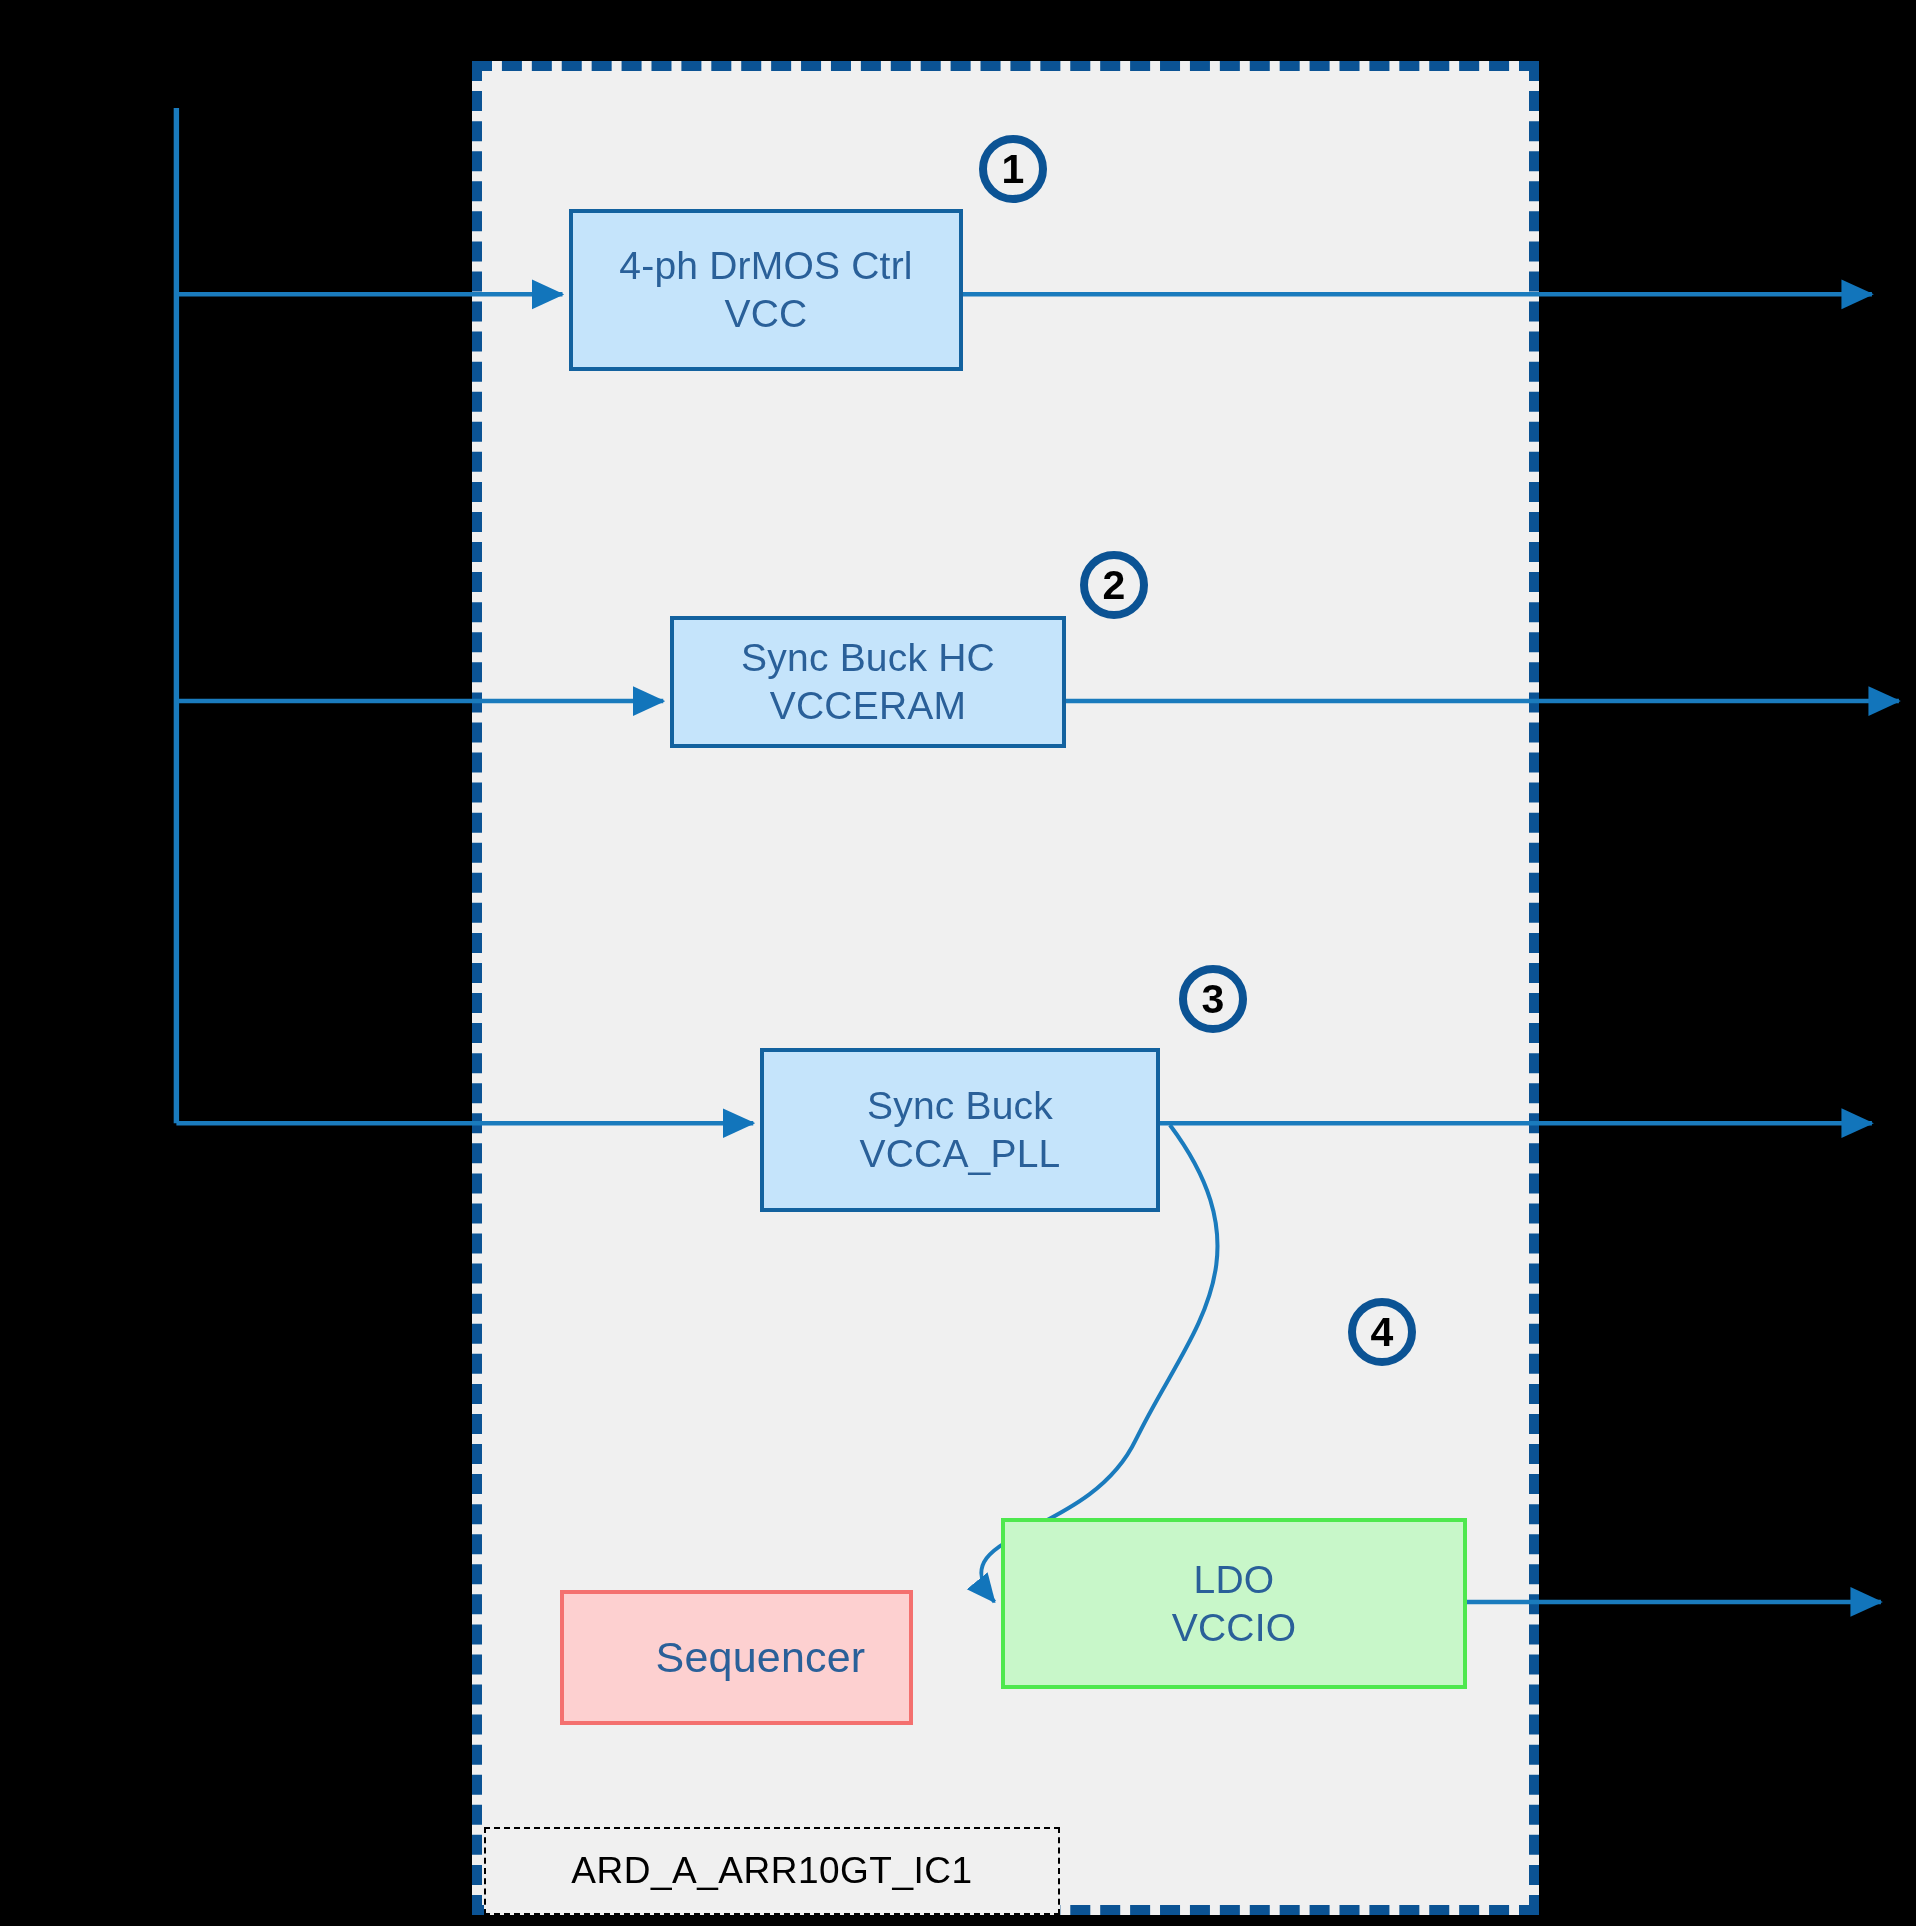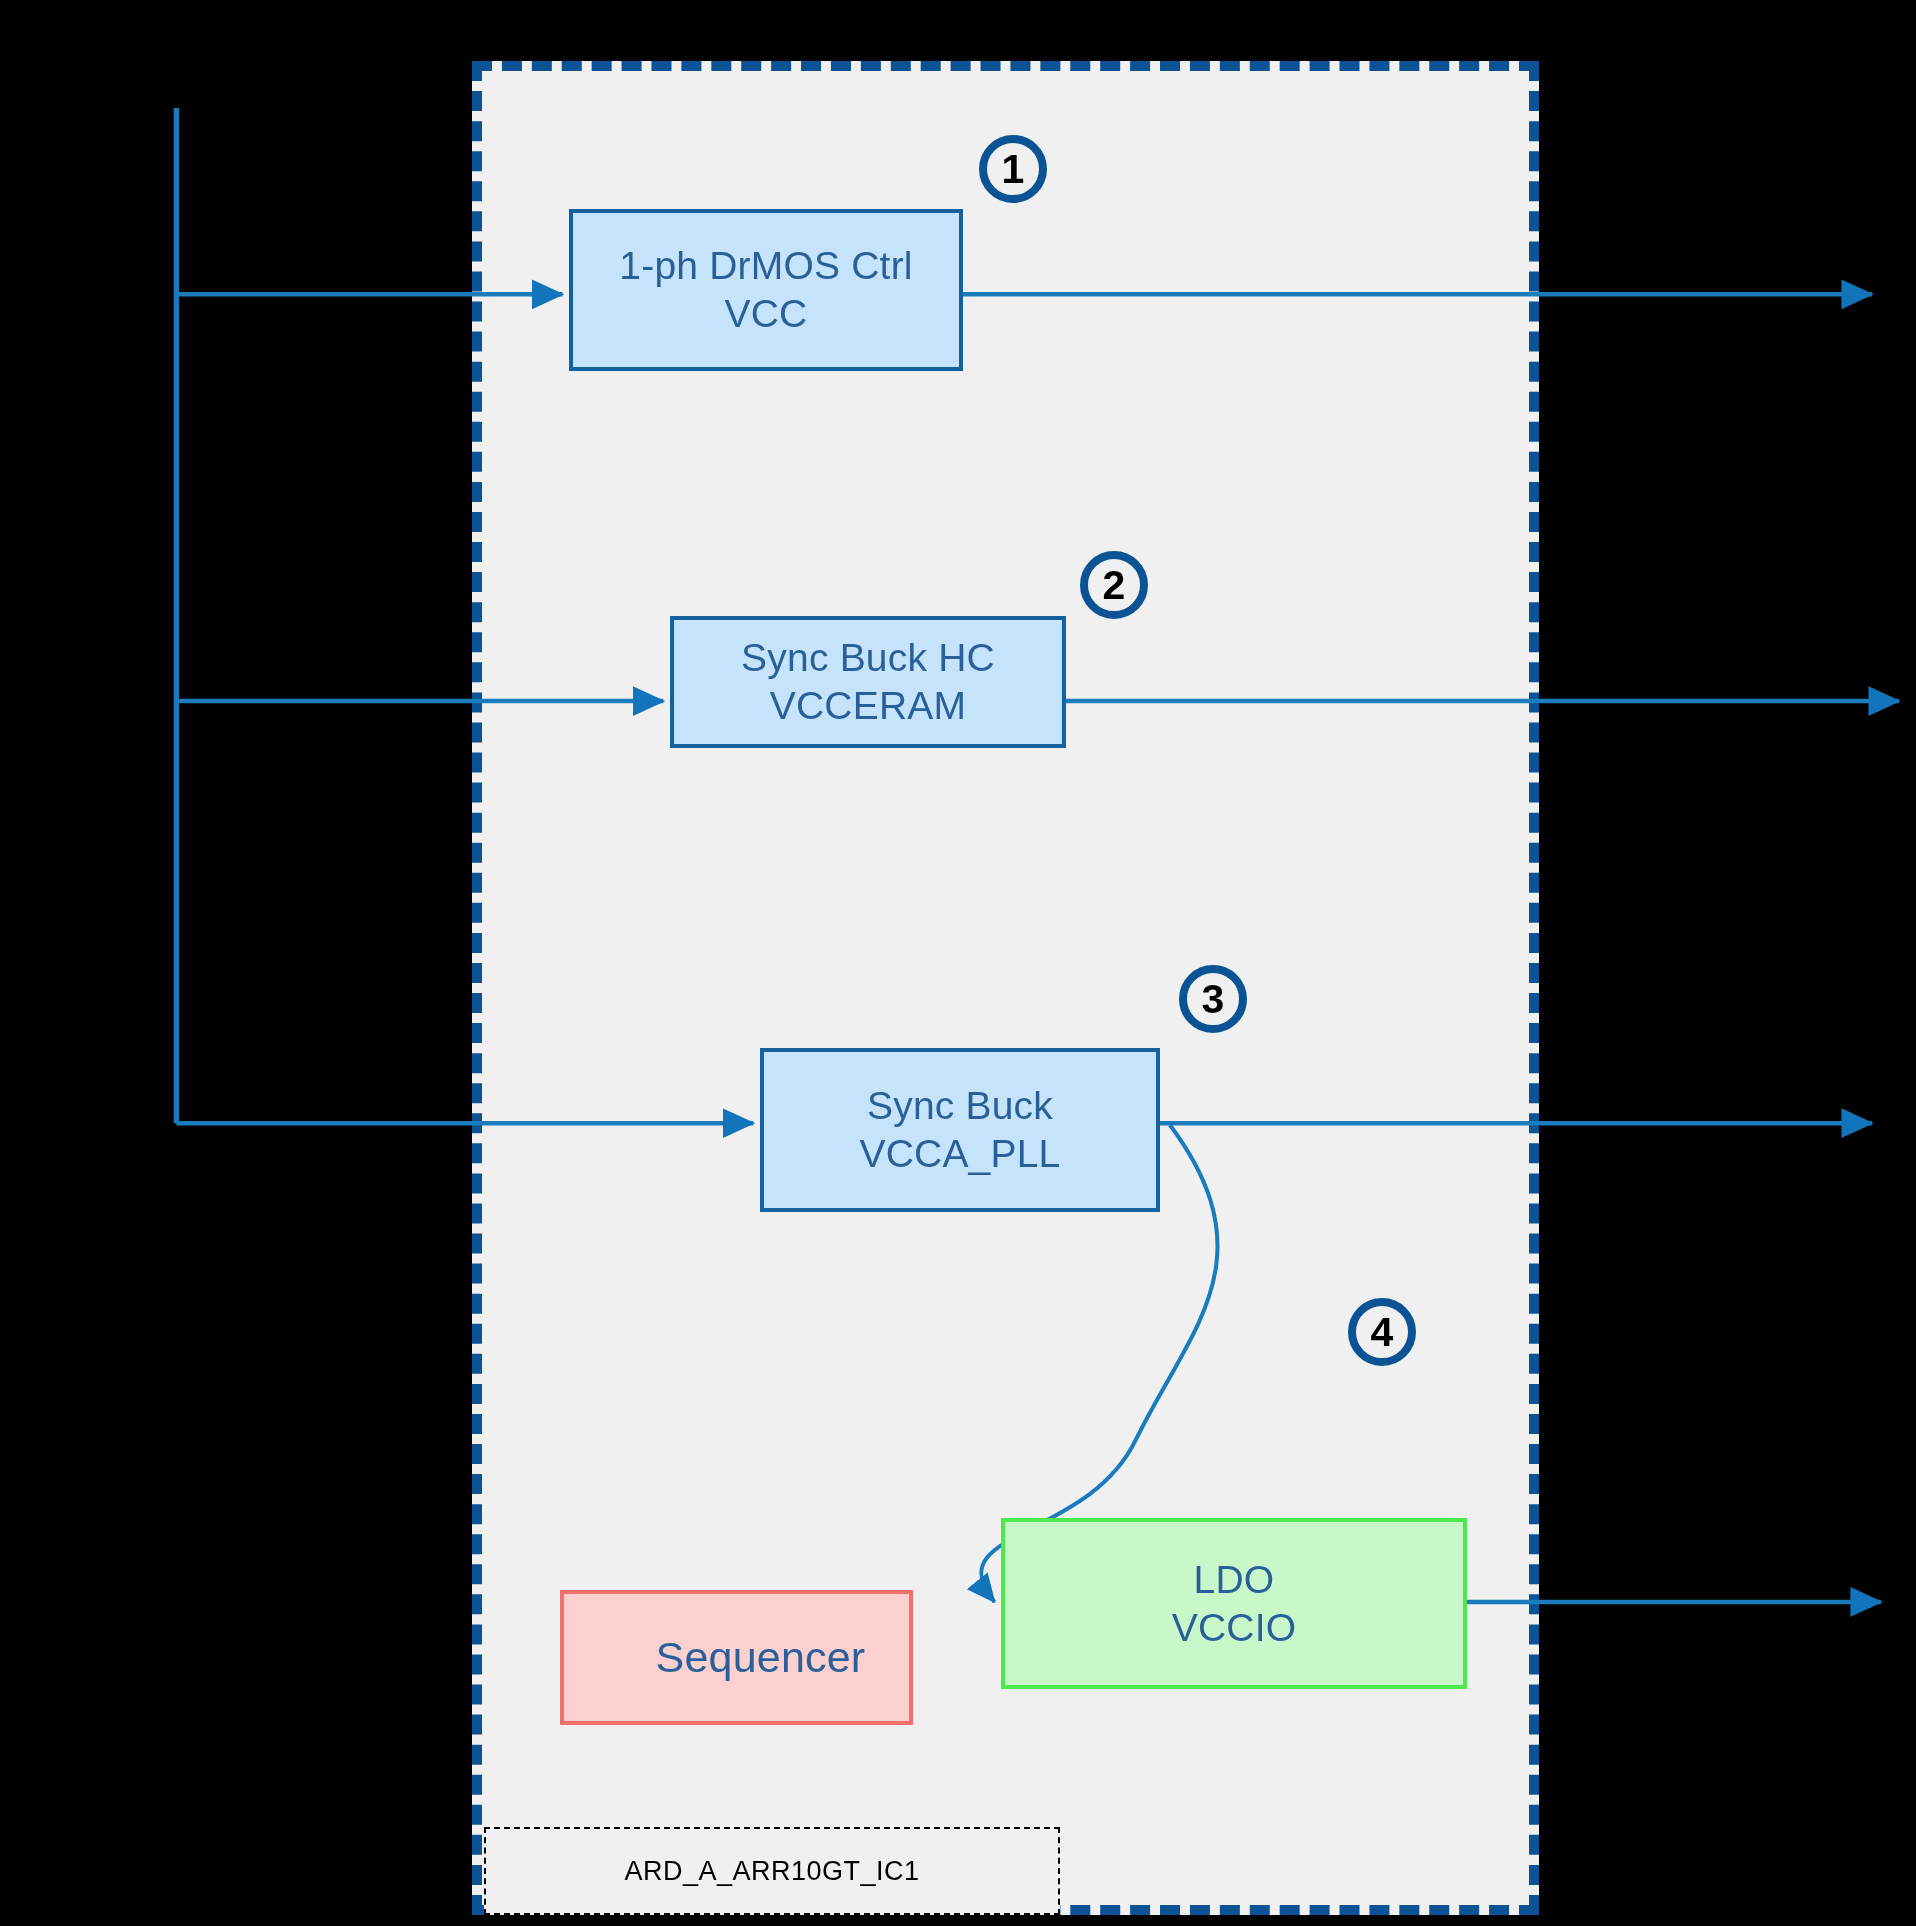--- a/index.html
+++ b/index.html
@@ -99,21 +99,21 @@
     top: 1827px;
     width: 576px;
     height: 88px;
     box-sizing: border-box;
     border: 2.7px dashed #000000;
     background: #f0f0f0;
     display: flex;
     align-items: center;
     justify-content: center;
     color: #000000;
-    font-size: 27px;
+    font-size: 37px;
     letter-spacing: 0.5px;
   }
 </style>
 </head>
 <body>
 
 <div id="stage">
 
   <div class="chip-boundary"></div>
 
@@ -137,21 +137,21 @@
     <path d="M 1184 779 L 2110 779" stroke="#1a7bbd" stroke-width="5" fill="none" marker-end="url(#arrowhead)"></path>
 
     <path d="M 1288 1248 L 2080 1248" stroke="#1a7bbd" stroke-width="5" fill="none" marker-end="url(#arrowhead)"></path>
 
     <path d="M 1564 1780 L 2090 1780" stroke="#1a7bbd" stroke-width="5" fill="none" marker-end="url(#arrowhead)"></path>
 
     <path d="M 1300 1250 C 1412 1400 1320 1480 1262 1600 C 1208 1712 1040 1700 1105 1780" stroke="#1a7bbd" stroke-width="4.5" fill="none" marker-end="url(#arrowhead)"></path>
   </svg>
 
   <div class="block block-blue" id="blk-vcc">
-    <span class="l1">1-ph DrMOS Ctrl</span>
+    <span class="l1">4-ph DrMOS Ctrl</span>
     <span class="l2">VCC</span>
   </div>
 
   <div class="block block-blue" id="blk-vcceram">
     <span class="l1">Sync Buck HC</span>
     <span class="l2">VCCERAM</span>
   </div>
 
   <div class="block block-blue" id="blk-vccapll">
     <span class="l1">Sync Buck</span>

